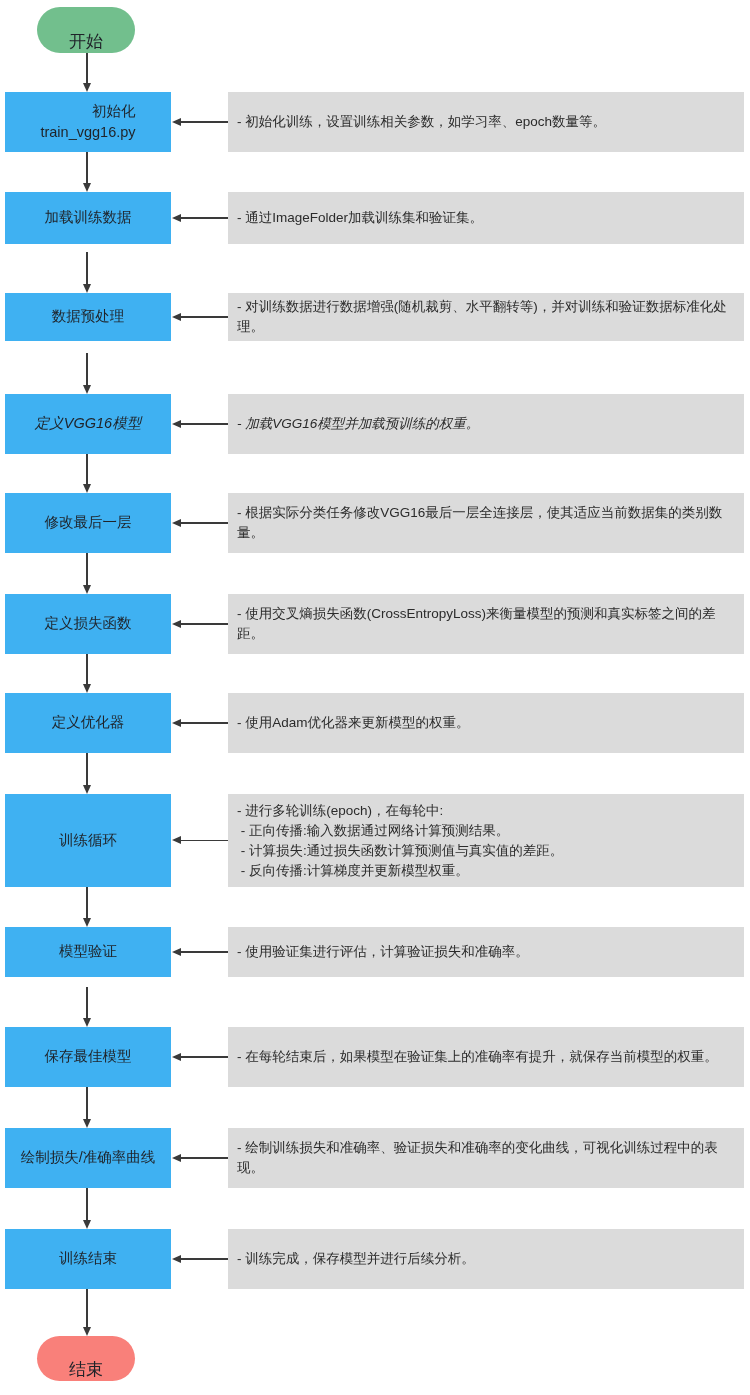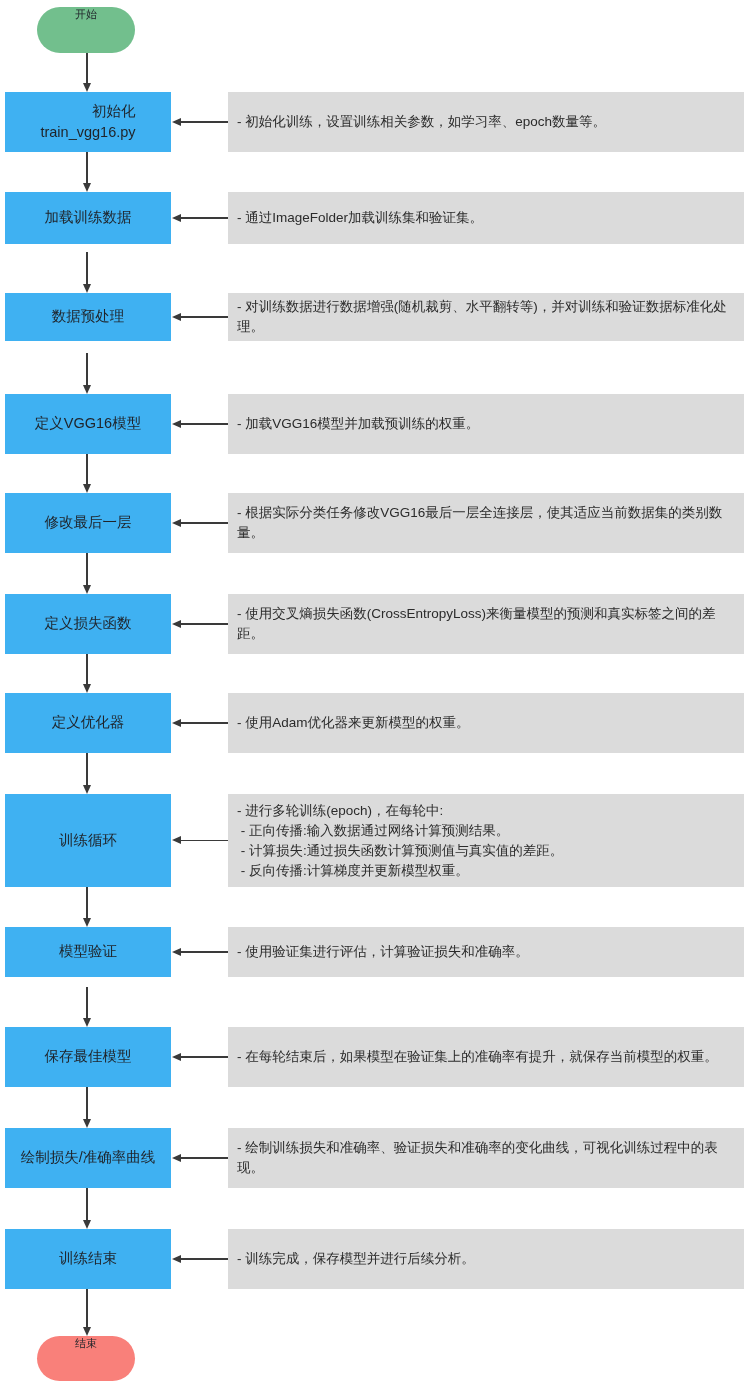--- a/index.html
+++ b/index.html
@@ -7,22 +7,22 @@
     position:relative;
     width:750px;height:1395px;
     background:var(--bg,#ffffff);
     font-family:"Liberation Sans","DejaVu Sans",sans-serif;
     overflow:hidden;
   }
   .pill{
     position:absolute;
     width:98px;height:46px;
     border-radius:23px;
-    display:flex;align-items:flex-start;justify-content:center;
-    font-size:11px;color:var(--label-text,#1f2329);
+    display:flex;align-items:flex-end;justify-content:center;
+    font-size:17px;color:var(--label-text,#1f2329);
   }
   .pill.start{left:37px;top:7px;background:var(--start-fill,#72bf8d);}
   .pill.end{left:37px;top:1336px;height:45px;background:var(--end-fill,#f9807a);}
   .row{position:absolute;left:0;width:750px;}
   .step-box{
     position:absolute;left:5px;top:0;bottom:0;width:166px;
     background:var(--process-fill,#3fb1f2);
     display:flex;align-items:center;justify-content:center;text-align:right;
     font-size:14.5px;line-height:1.45;color:var(--label-text,#1f2329);
     white-space:pre-line;
@@ -80,21 +80,21 @@
     <div class="row" style="top: 192px; height: 52px;">
     <div class="step-box">加载训练数据</div>
     <div class="h-arrow"></div>
     <div class="note-box">- 通过ImageFolder加载训练集和验证集。</div>
   </div>
     <div class="row" style="top: 293px; height: 48px; border-radius: 10px;">
     <div class="step-box">数据预处理</div>
     <div class="h-arrow"></div>
     <div class="note-box">- 对训练数据进行数据增强(随机裁剪、水平翻转等)，并对训练和验证数据标准化处理。</div>
   </div>
-    <div class="row" style="top: 394px; height: 60px;">
+    <div class="row" style="top: 394px; height: 60px; font-style: italic;">
     <div class="step-box">定义VGG16模型</div>
     <div class="h-arrow"></div>
     <div class="note-box">- 加载VGG16模型并加载预训练的权重。</div>
   </div>
     <div class="row" style="top: 493px; height: 60px; padding-left: 44px;">
     <div class="step-box">修改最后一层</div>
     <div class="h-arrow"></div>
     <div class="note-box">- 根据实际分类任务修改VGG16最后一层全连接层，使其适应当前数据集的类别数量。</div>
   </div>
     <div class="row" style="top: 594px; height: 60px;">

